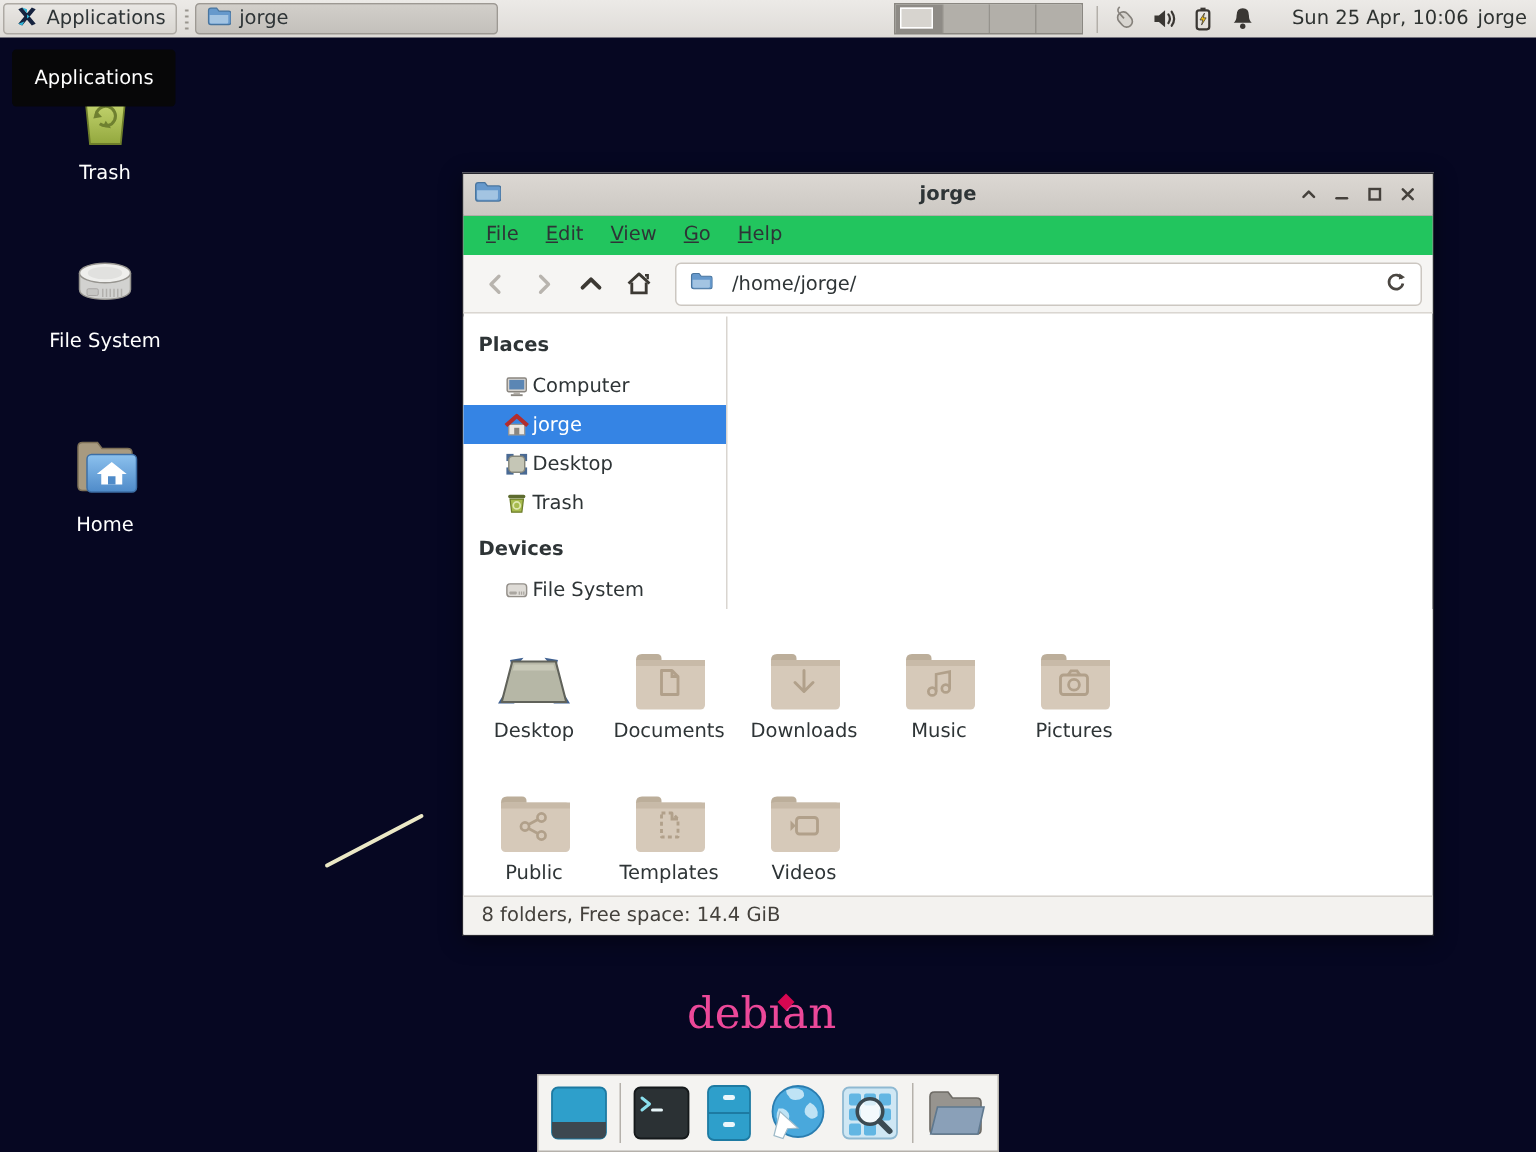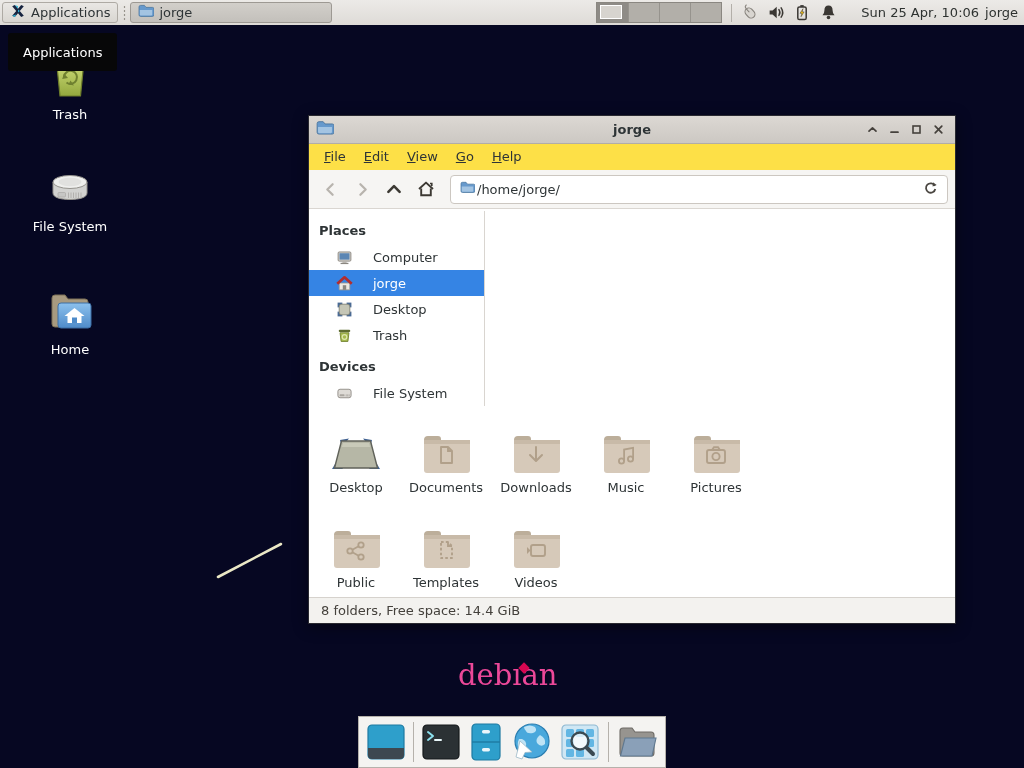--- a/index.html
+++ b/index.html
@@ -53,35 +53,35 @@
   .window { position:absolute; left:308px; top:115px; width:648px; height:509px;
             background:#fff; border:1px solid #292930; z-index:20;
             box-shadow:0 3px 14px rgba(0,0,0,.45); }
   .titlebar { height:28px; background:linear-gradient(#dcd8d3,#ccc8c3); border-bottom:1px solid #b2ada7;
               display:flex; align-items:center; position:relative; }
   .title { position:absolute; left:0; right:0; text-align:center; font-weight:bold; color:#2e3436; }
   .tb-ic { margin-left:7px; z-index:2; }
   .controls { margin-left:auto; display:flex; align-items:center; gap:9px; padding-right:10px; z-index:2; }
   .ctl { width:13px; height:13px; display:flex; align-items:center; justify-content:center; }
 
-  .menubar { height:26px; background:#fde047; display:flex; align-items:center; padding-left:6px; }
+  .menubar { height:26px; background:#22c55e; display:flex; align-items:center; padding-left:6px; }
   .menu-item { display:inline-block; padding:0 9px; line-height:26px; color:#2e3436; }
   .menu-item::first-letter { text-decoration:underline; }
 
   .toolbar { height:39px; background:#f6f5f3; border-bottom:1px solid #dad6d1;
              display:flex; align-items:center; padding:0 7px; gap:4px; }
   .nav-btn { width:28px; height:28px; display:flex; align-items:center; justify-content:center; }
   .pathbar { flex:1; height:29px; margin-left:6px; background:#fff; border:1px solid #ccc7c1;
-             border-radius:4px; display:flex; align-items:center; padding:0 9px; gap:2px; }
+             border-radius:4px; display:flex; align-items:center; padding:0 9px; gap:13px; }
   .pathtext { flex:1; color:#2e3436; }
 
   .content { position:absolute; top:95px; bottom:0; left:0; right:0; display:flex;flex-direction:column; }
   .sidebar { width:176px; background:#fff; border-right:1px solid #d9d5d0; padding-top:7px; }
   .sb-head { font-weight:bold; padding:5px 10px 6px 10px; color:#2e3436; }
-  .sb-item { height:26px; display:flex; align-items:center; gap:20px; padding-left:27px; color:#2e3436; }
+  .sb-item { height:26px; display:flex; align-items:center; gap:2px; padding-left:27px; color:#2e3436; }
   .sb-item.selected { background:#3584e4; color:#fff; }
   .sb-ic { width:17px; height:17px; flex:0 0 17px; display:flex; align-items:center; justify-content:center; }
 
   .main { flex:1; position:relative; background:#fff; }
   .grid { display:grid; grid-template-columns:repeat(5,90px); grid-auto-rows:95px; padding:11px 0 0 2px; }
   .file { width:90px; display:flex; flex-direction:column; align-items:center; }
   .file .f-ic { height:58px; display:flex; align-items:flex-end; justify-content:center; }
   .file .lbl { margin-top:5px; color:#2e3436; }
   .statusbar { position:absolute; left:0; right:0; bottom:0; height:26px; background:#f3f2ef;
                border-top:1px solid #d6d2cd; line-height:25px; padding-left:12px; color:#44413c; }

